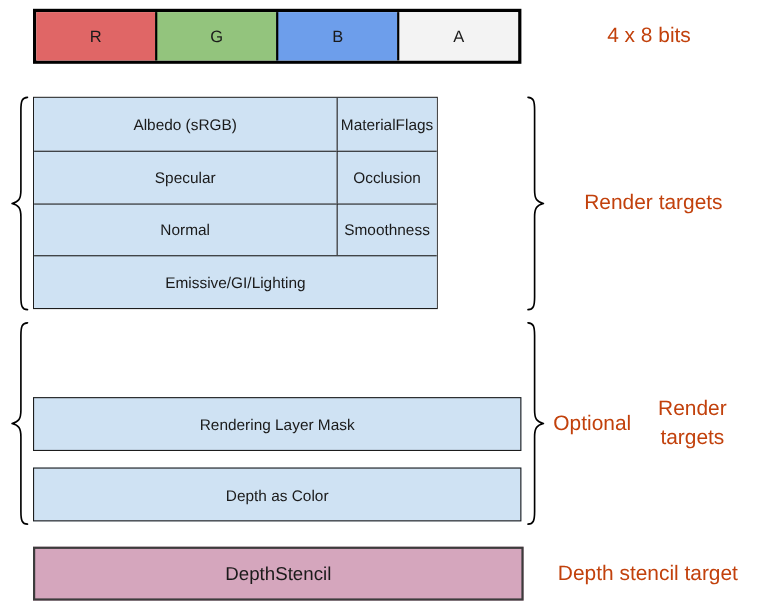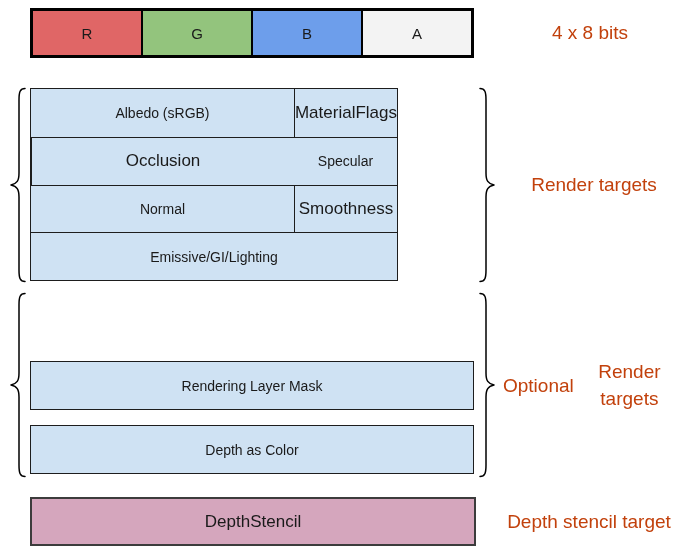--- a/index.html
+++ b/index.html
@@ -61,21 +61,21 @@
     grid-template-columns: 331fr 110fr;
     grid-template-rows: repeat(4, 1fr);
   }
   .rt-cell {
     display: flex;
     align-items: center;
     justify-content: center;
     font-size: 14px;
     box-sizing: border-box;
   }
-  .rt-cell.alpha { border-left: 1.5px solid #1d1d1d; font-size: 17px; }
+  .rt-cell.alpha { border-left: 1.5px solid #1d1d1d; font-size: 14px; }
   .rt-cell.rowline { border-top: 1.5px solid #1d1d1d; }
   .rt-cell.full { grid-column: 1 / 3; }
 
   
   .opt-box {
     position: absolute;
     left: 30px;
     width: 444px; height: 49px;
     border: 1.5px solid #1d1d1d;
     box-sizing: border-box;
@@ -132,22 +132,22 @@
     <path d="M 17 1.5 C 12 1.5 11 5 11 13 L 11 86 C 11 94 9 96.5 3 98 C 9 99.5 11 102 11 110 L 11 183 C 11 191 12 194.5 17 194.5"></path>
   </svg>
   <svg class="brace brace-rt-r" width="20" height="196" viewBox="0 0 20 196">
     <path d="M 3 1.5 C 8 1.5 9 5 9 13 L 9 86 C 9 94 11 96.5 17 98 C 11 99.5 9 102 9 110 L 9 183 C 9 191 8 194.5 3 194.5"></path>
   </svg>
 
   <div class="rt-table">
     <div class="rt-cell main" style="background-color: rgb(207, 226, 243);">Albedo (sRGB)</div>
     <div class="rt-cell alpha" style="background-color: rgb(207, 226, 243);">MaterialFlags</div>
 
+    <div class="rt-cell main rowline" style="background-color: rgb(207, 226, 243);">Specular</div>
     <div class="rt-cell alpha rowline" style="background-color: rgb(207, 226, 243);">Occlusion</div>
-    <div class="rt-cell main rowline" style="background-color: rgb(207, 226, 243);">Specular</div>
 
     <div class="rt-cell main rowline" style="background-color: rgb(207, 226, 243);">Normal</div>
     <div class="rt-cell alpha rowline" style="background-color: rgb(207, 226, 243);">Smoothness</div>
 
     <div class="rt-cell full rowline" style="background-color: rgb(207, 226, 243);">Emissive/GI/Lighting</div>
   </div>
   <div class="side-label rt-label">Render targets</div>
 
   <svg class="brace brace-opt-l" width="20" height="186" viewBox="0 0 20 186">
     <path d="M 17 1.5 C 12 1.5 11 5 11 13 L 11 81 C 11 89 9 91.5 3 93 C 9 94.5 11 97 11 105 L 11 173 C 11 181 12 184.5 17 184.5"></path>

